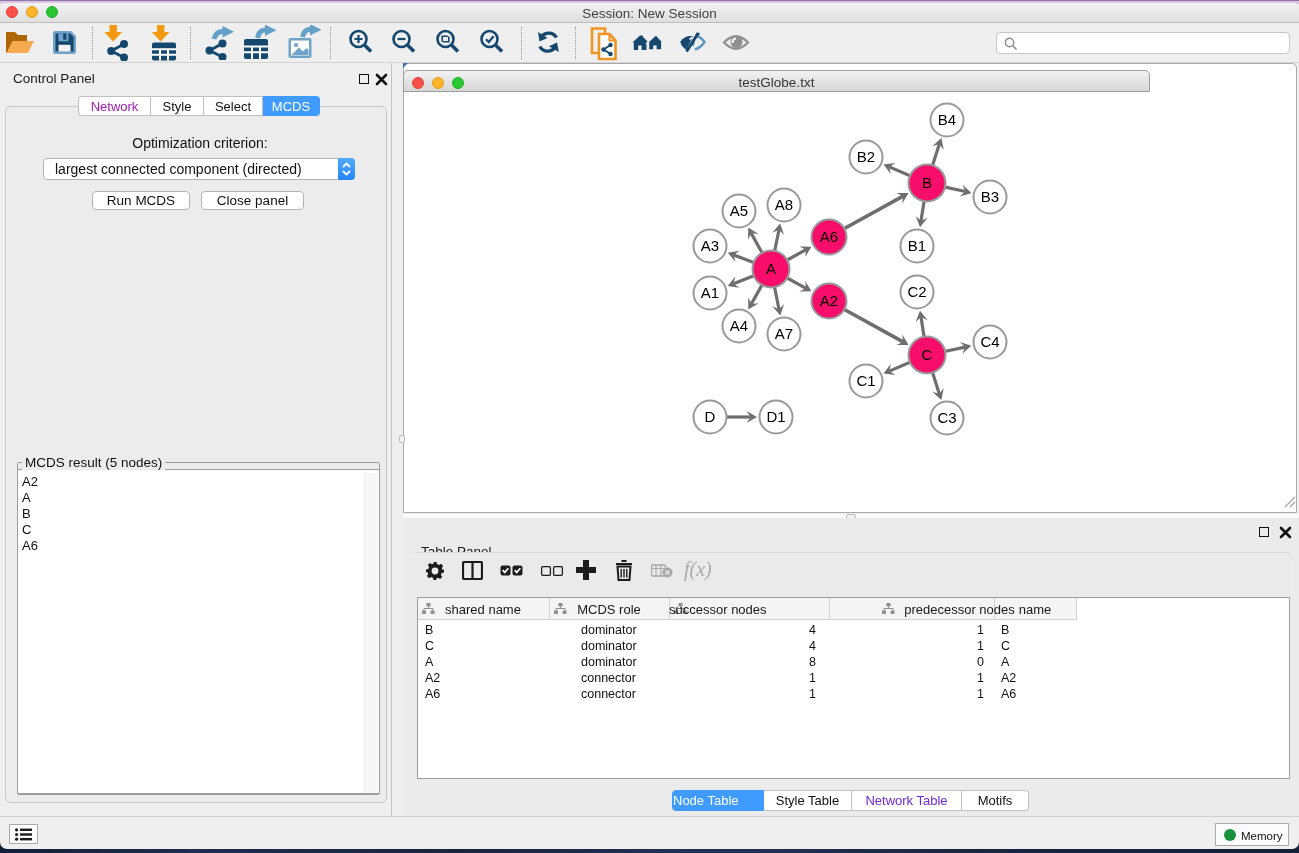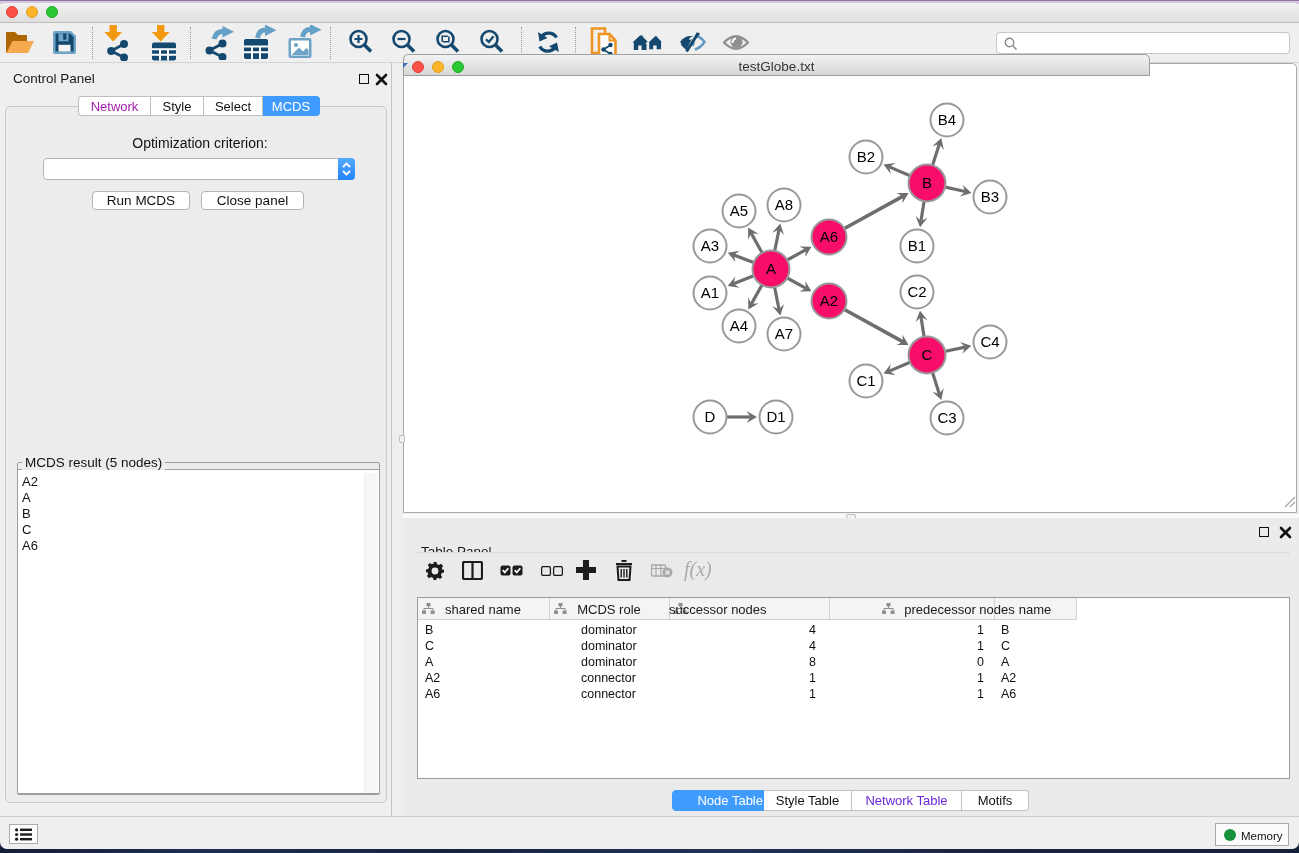--- a/index.html
+++ b/index.html
@@ -11,20 +11,21 @@
 </style>
 </head>
 <body>
 
 <div class="abs" style="left:0;top:0;width:1299px;height:4px;background:linear-gradient(#8f74a2 0,#8f74a2 25%,#d9c6e3 30%,#d5c2e0 100%);"></div>
 
 <div class="abs" style="left:0;top:3px;width:1299px;height:20px;background:linear-gradient(#f2f2f2,#dfdfdf);border-bottom:1px solid #bdbdbd;border-radius:5px 5px 0 0;">
   <div class="tl" style="left:6px;background:#fb5149;border:1px solid #e14038;top:3px;"></div>
   <div class="tl" style="left:26px;background:#fdb32a;border:1px solid #e0a11e;top:3px;"></div>
   <div class="tl" style="left:46px;background:#29c732;border:1px solid #1fae28;top:3px;"></div>
+  <div class="abs" style="width:100%;text-align:center;top:3px;font-size:13.5px;color:#404040;">Session: New Session</div>
 </div>
 
 <div class="abs" style="left:0;top:23px;width:1299px;height:40px;background:#efefef;border-bottom:1px solid #d4d4d4;"></div>
 <div class="abs" id="toolbar" style="left:0;top:23px;width:1299px;height:40px;">
 
   <div class="abs" style="left:92px;top:4px;height:32px;border-left:1px dotted #9a9a9a;"></div>
   <div class="abs" style="left:190px;top:4px;height:32px;border-left:1px dotted #9a9a9a;"></div>
   <div class="abs" style="left:330px;top:4px;height:32px;border-left:1px dotted #9a9a9a;"></div>
   <div class="abs" style="left:521px;top:4px;height:32px;border-left:1px dotted #9a9a9a;"></div>
   <div class="abs" style="left:575px;top:4px;height:32px;border-left:1px dotted #9a9a9a;"></div>
@@ -200,39 +201,40 @@
 
 <div class="abs" style="left:78px;top:96px;height:20px;display:flex;font-size:13px;">
   <div style="width:72px;background:#fff;border:1px solid #bfbfbf;border-right:none;border-radius:4px 0 0 4px;text-align:center;line-height:19px;color:#a21caf;">Network</div>
   <div style="width:53px;background:#fff;border:1px solid #bfbfbf;border-right:none;text-align:center;line-height:19px;color:#111;">Style</div>
   <div style="width:60px;background:#fff;border:1px solid #bfbfbf;text-align:center;line-height:19px;color:#111;">Select</div>
   <div style="width:57px;background:#3f9bfd;border:1px solid #3f9bfd;border-left:none;border-radius:0 4px 4px 0;text-align:center;line-height:19px;color:#fff;">MCDS</div>
 </div>
 <div class="abs" style="left:4px;top:135px;width:392px;text-align:center;font-size:14px;color:#111;">Optimization criterion:</div>
 
 <div class="abs" style="left:43px;top:158px;width:312px;height:22px;background:#fff;border:1px solid #b4b4b4;border-radius:4px;">
+  <div class="abs" style="left:11px;top:0;font-size:14px;line-height:20px;color:#111;white-space:nowrap;">largest connected component (directed)</div>
   <div class="abs" style="right:-1px;top:-1px;width:17px;height:22px;background:linear-gradient(#53aafd,#2384fc);border-radius:0 4px 4px 0;">
     <svg width="11" height="14" viewBox="0 0 11 14" style="position:absolute;left:3px;top:4px;">
       <path d="M2,5 L5.5,1.5 L9,5" stroke="#fff" stroke-width="1.8" fill="none"></path>
       <path d="M2,9 L5.5,12.5 L9,9" stroke="#fff" stroke-width="1.8" fill="none"></path>
     </svg>
   </div>
 </div>
 
 <div class="abs" style="left:92px;top:191px;width:98px;height:19px;background:#fff;border:1px solid #b4b4b4;border-radius:4px;text-align:center;line-height:17px;font-size:13.5px;color:#111;">Run MCDS</div>
 <div class="abs" style="left:201px;top:191px;width:103px;height:19px;background:#fff;border:1px solid #b4b4b4;border-radius:4px;text-align:center;line-height:17px;font-size:13.5px;color:#111;">Close panel</div>
 
 <div class="abs" style="left:17px;top:462px;width:363px;height:333px;border:1px solid #9d9d9d;border-radius:2px;"></div>
 <div class="abs" style="left:17px;top:469px;width:363px;height:325px;background:#ffffff;border:1px solid #9d9d9d;"></div>
 <div class="abs" style="left:364px;top:473px;width:14px;height:320px;background:#f7f7f7;border-left:1px solid #ececec;"></div>
 <div class="abs" style="left:22px;top:455px;background:#ececec;padding:0 3px;font-size:13.5px;color:#111;">MCDS result (5 nodes)</div>
 <div class="abs" style="left:22px;top:474px;font-size:13px;color:#111;line-height:16px;">A2<br>A<br>B<br>C<br>A6</div>
 
 <div class="abs" style="left:403px;top:63px;width:894px;height:450px;background:#fff;border:1px solid #a8a8a8;border-radius:5px 5px 0 0;"></div>
-<div class="abs" style="left:403px;top:54px;width:747px;height:22px;background:linear-gradient(#f2f2f2,#d7d7d7);border:1px solid #9e9e9e;border-radius:5px 5px 0 0;">
+<div class="abs" style="left:403px;top:70px;width:747px;height:22px;background:linear-gradient(#f2f2f2,#d7d7d7);border:1px solid #9e9e9e;border-radius:5px 5px 0 0;">
   <div class="tl" style="left:8px;top:6px;background:#fb5149;border:1px solid #e14038;"></div>
   <div class="tl" style="left:28px;top:6px;background:#fdb32a;border:1px solid #e0a11e;"></div>
   <div class="tl" style="left:48px;top:6px;background:#29c732;border:1px solid #1fae28;"></div>
   <div class="abs" style="width:100%;text-align:center;top:4px;font-size:13.5px;color:#353535;">testGlobe.txt</div>
 </div>
 <svg class="abs" style="left:403px;top:63px;" width="5" height="5" viewBox="0 0 5 5">
     <path d="M0,0 H5 L0,5 Z" fill="#3b6fb5"></path>
   </svg>
 <svg class="abs" style="left:404px;top:87px;" width="893" height="423" font-family="Liberation Sans, sans-serif">
 <line x1="359.0" y1="167.6" x2="347.2" y2="146.2" stroke="#6e6e6e" stroke-width="3.2"></line>
@@ -435,21 +437,21 @@
 
 <div class="abs" id="trows" style="left:417px;top:620px;font-size:12.5px;color:#111;">
   <div class="abs" style="left:8px;top:2px;line-height:16px;">B<br>C<br>A<br>A2<br>A6</div>
   <div class="abs" style="left:164px;top:2px;line-height:16px;">dominator<br>dominator<br>dominator<br>connector<br>connector</div>
   <div class="abs" style="left:252px;top:2px;width:147px;text-align:right;line-height:16px;">4<br>4<br>8<br>1<br>1</div>
   <div class="abs" style="left:412px;top:2px;width:155px;text-align:right;line-height:16px;">1<br>1<br>0<br>1<br>1</div>
   <div class="abs" style="left:584px;top:2px;line-height:16px;">B<br>C<br>A<br>A2<br>A6</div>
 </div>
 
 <div class="abs" style="left:672px;top:790px;height:21px;display:flex;font-size:13px;">
-  <div style="width:92px;background:#3f9bfd;border:1px solid #3f9bfd;border-radius:4px 0 0 4px;text-align:right;line-height:20px;color:#fff;">Node Table</div>
+  <div style="width:92px;background:#3f9bfd;border:1px solid #3f9bfd;border-radius:4px 0 0 4px;text-align:left;line-height:20px;color:#fff;">Node Table</div>
   <div style="width:88px;background:#fff;border:1px solid #c2c2c2;border-left:none;text-align:center;line-height:20px;color:#111;">Style Table</div>
   <div style="width:110px;background:#fff;border:1px solid #c2c2c2;border-left:none;text-align:center;line-height:20px;color:#6d28d9;">Network Table</div>
   <div style="width:67px;background:#fff;border:1px solid #c2c2c2;border-left:none;border-radius:0 4px 4px 0;text-align:center;line-height:20px;color:#111;">Motifs</div>
 </div>
 
 <div class="abs" style="left:0;top:841px;width:1299px;height:12px;background:linear-gradient(90deg,#131e36 0,#1e2d50 15%,#17243f 35%,#223257 55%,#192540 75%,#141f38 100%);"></div>
 <div class="abs" style="left:0;top:816px;width:1299px;height:33px;background:#efefef;border-top:1px solid #cfcfcf;border-radius:0 0 7px 7px;"></div>
 <div class="abs" style="left:9px;top:824px;width:29px;height:20px;background:#fdfdfd;border:1px solid #ababab;">
   <svg width="17" height="13" viewBox="0 0 17 13" style="position:absolute;left:5px;top:3px;">
     <g fill="#1c1c1c">

